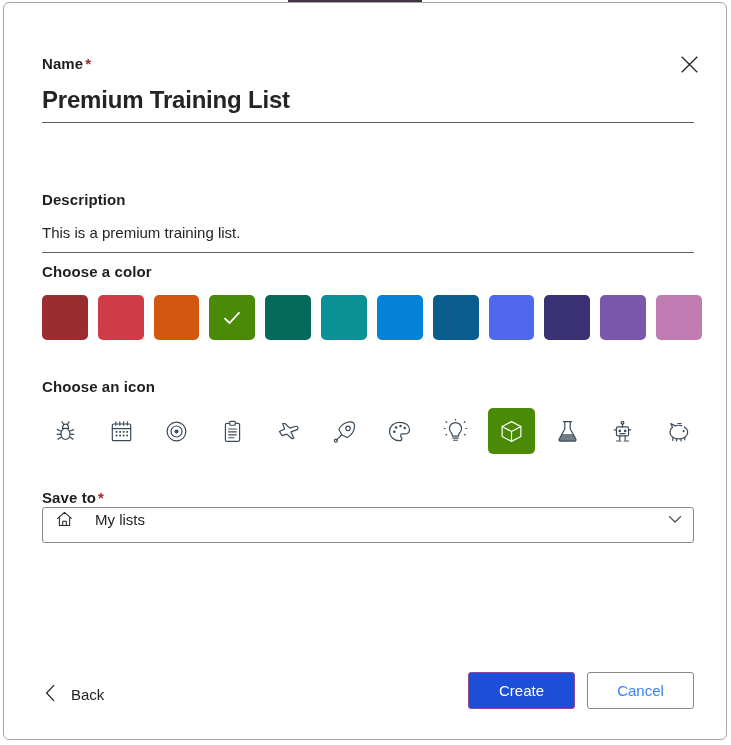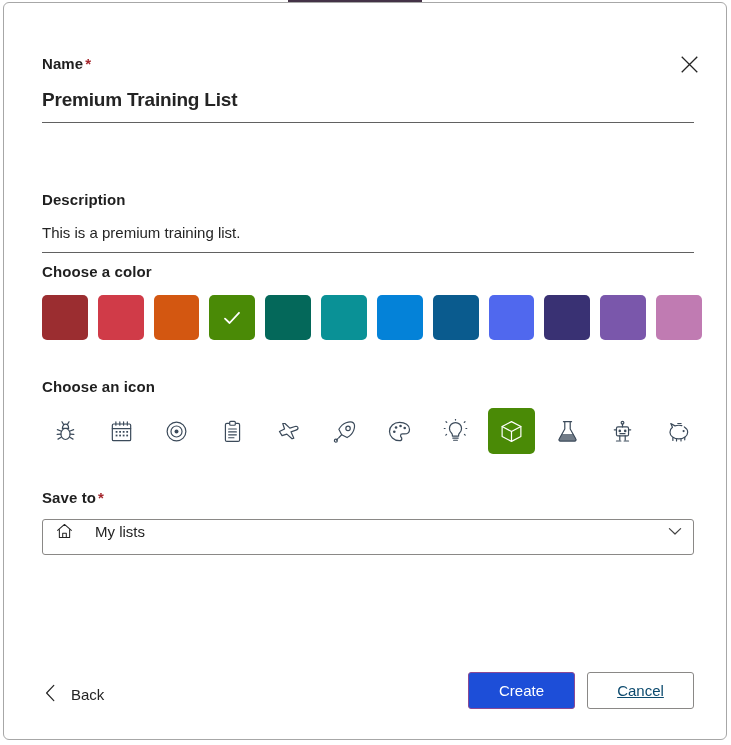--- a/index.html
+++ b/index.html
@@ -65,21 +65,21 @@
   }
 
   #name-block {
     position: absolute;
     left: 38px;
     top: 52px;
     width: 652px;
   }
   #name-value {
     margin-top: 11px;
-    font-size: 19px;
+    font-size: 24px;
     font-weight: 600;
     color: #242424;
     line-height: 32px;
     letter-spacing: -0.2px;
     padding-bottom: 6px;
     white-space: nowrap;
   }
   .underline {
     height: 1px;
     background: #616161;
@@ -160,21 +160,20 @@
   .icon-cell svg { display:block; }
 
   
   #save-block {
     position: absolute;
     left: 38px;
     top: 486px;
     width: 652px;
   }
   #save-dropdown {
-    margin-top: 12px;
     height: 36px;
     border: 1px solid #8a8886;
     border-radius: 3px;
     display: flex;
     align-items: center;
     padding: 0 10px 12px 12px;
     box-sizing: border-box;
     background: #ffffff;
     cursor: pointer;
   }
@@ -218,27 +217,26 @@
     border-radius: 3px;
     font-size: 15px;
     font-family: "Liberation Sans", sans-serif;
     cursor: pointer;
     margin-right: 12px;
   }
   #cancel-button {
     width: 107px;
     height: 37px;
     background: #ffffff;
-    color: #0c4a6e;
+    color: #3b82f6;
     border: 1px solid #8a8886;
     border-radius: 3px;
     font-size: 15px;
     font-family: "Liberation Sans", sans-serif;
     cursor: pointer;
-    text-decoration: underline;
   }
 </style>
 </head>
 <body>
 
 <div id="top-purple-strip"></div>
 
 <div id="dialog">
 
   <button id="close-btn">

